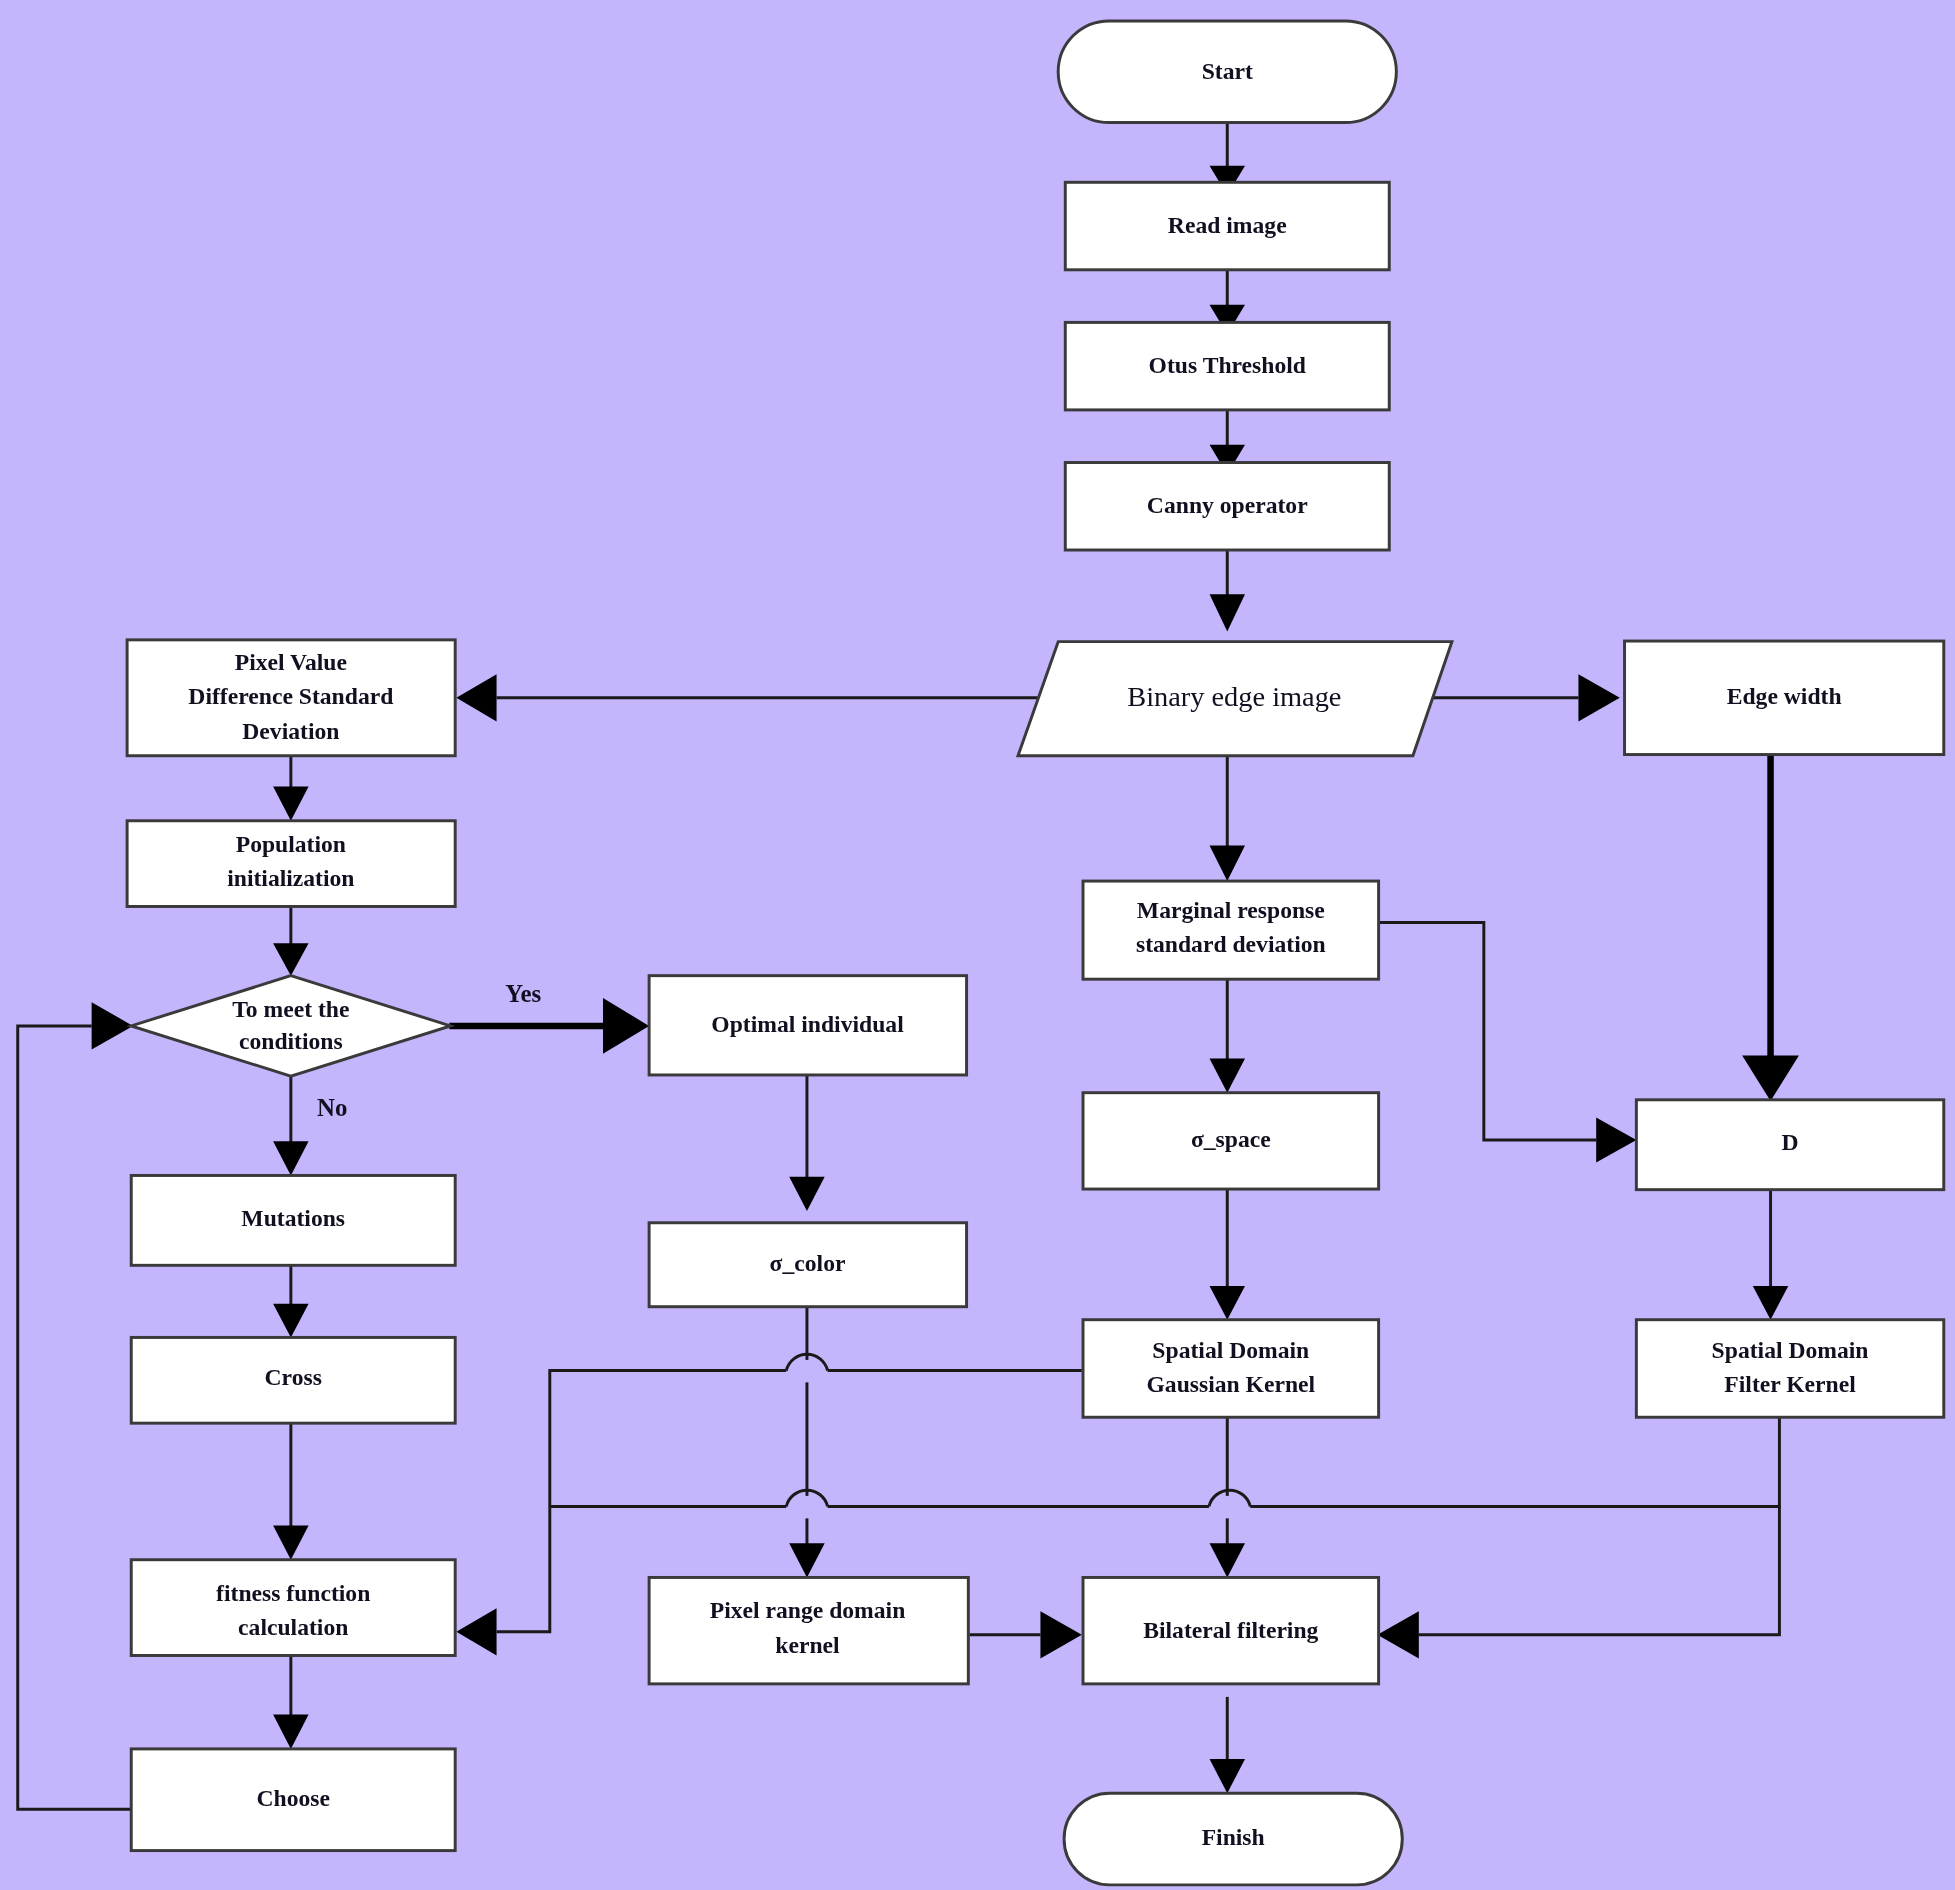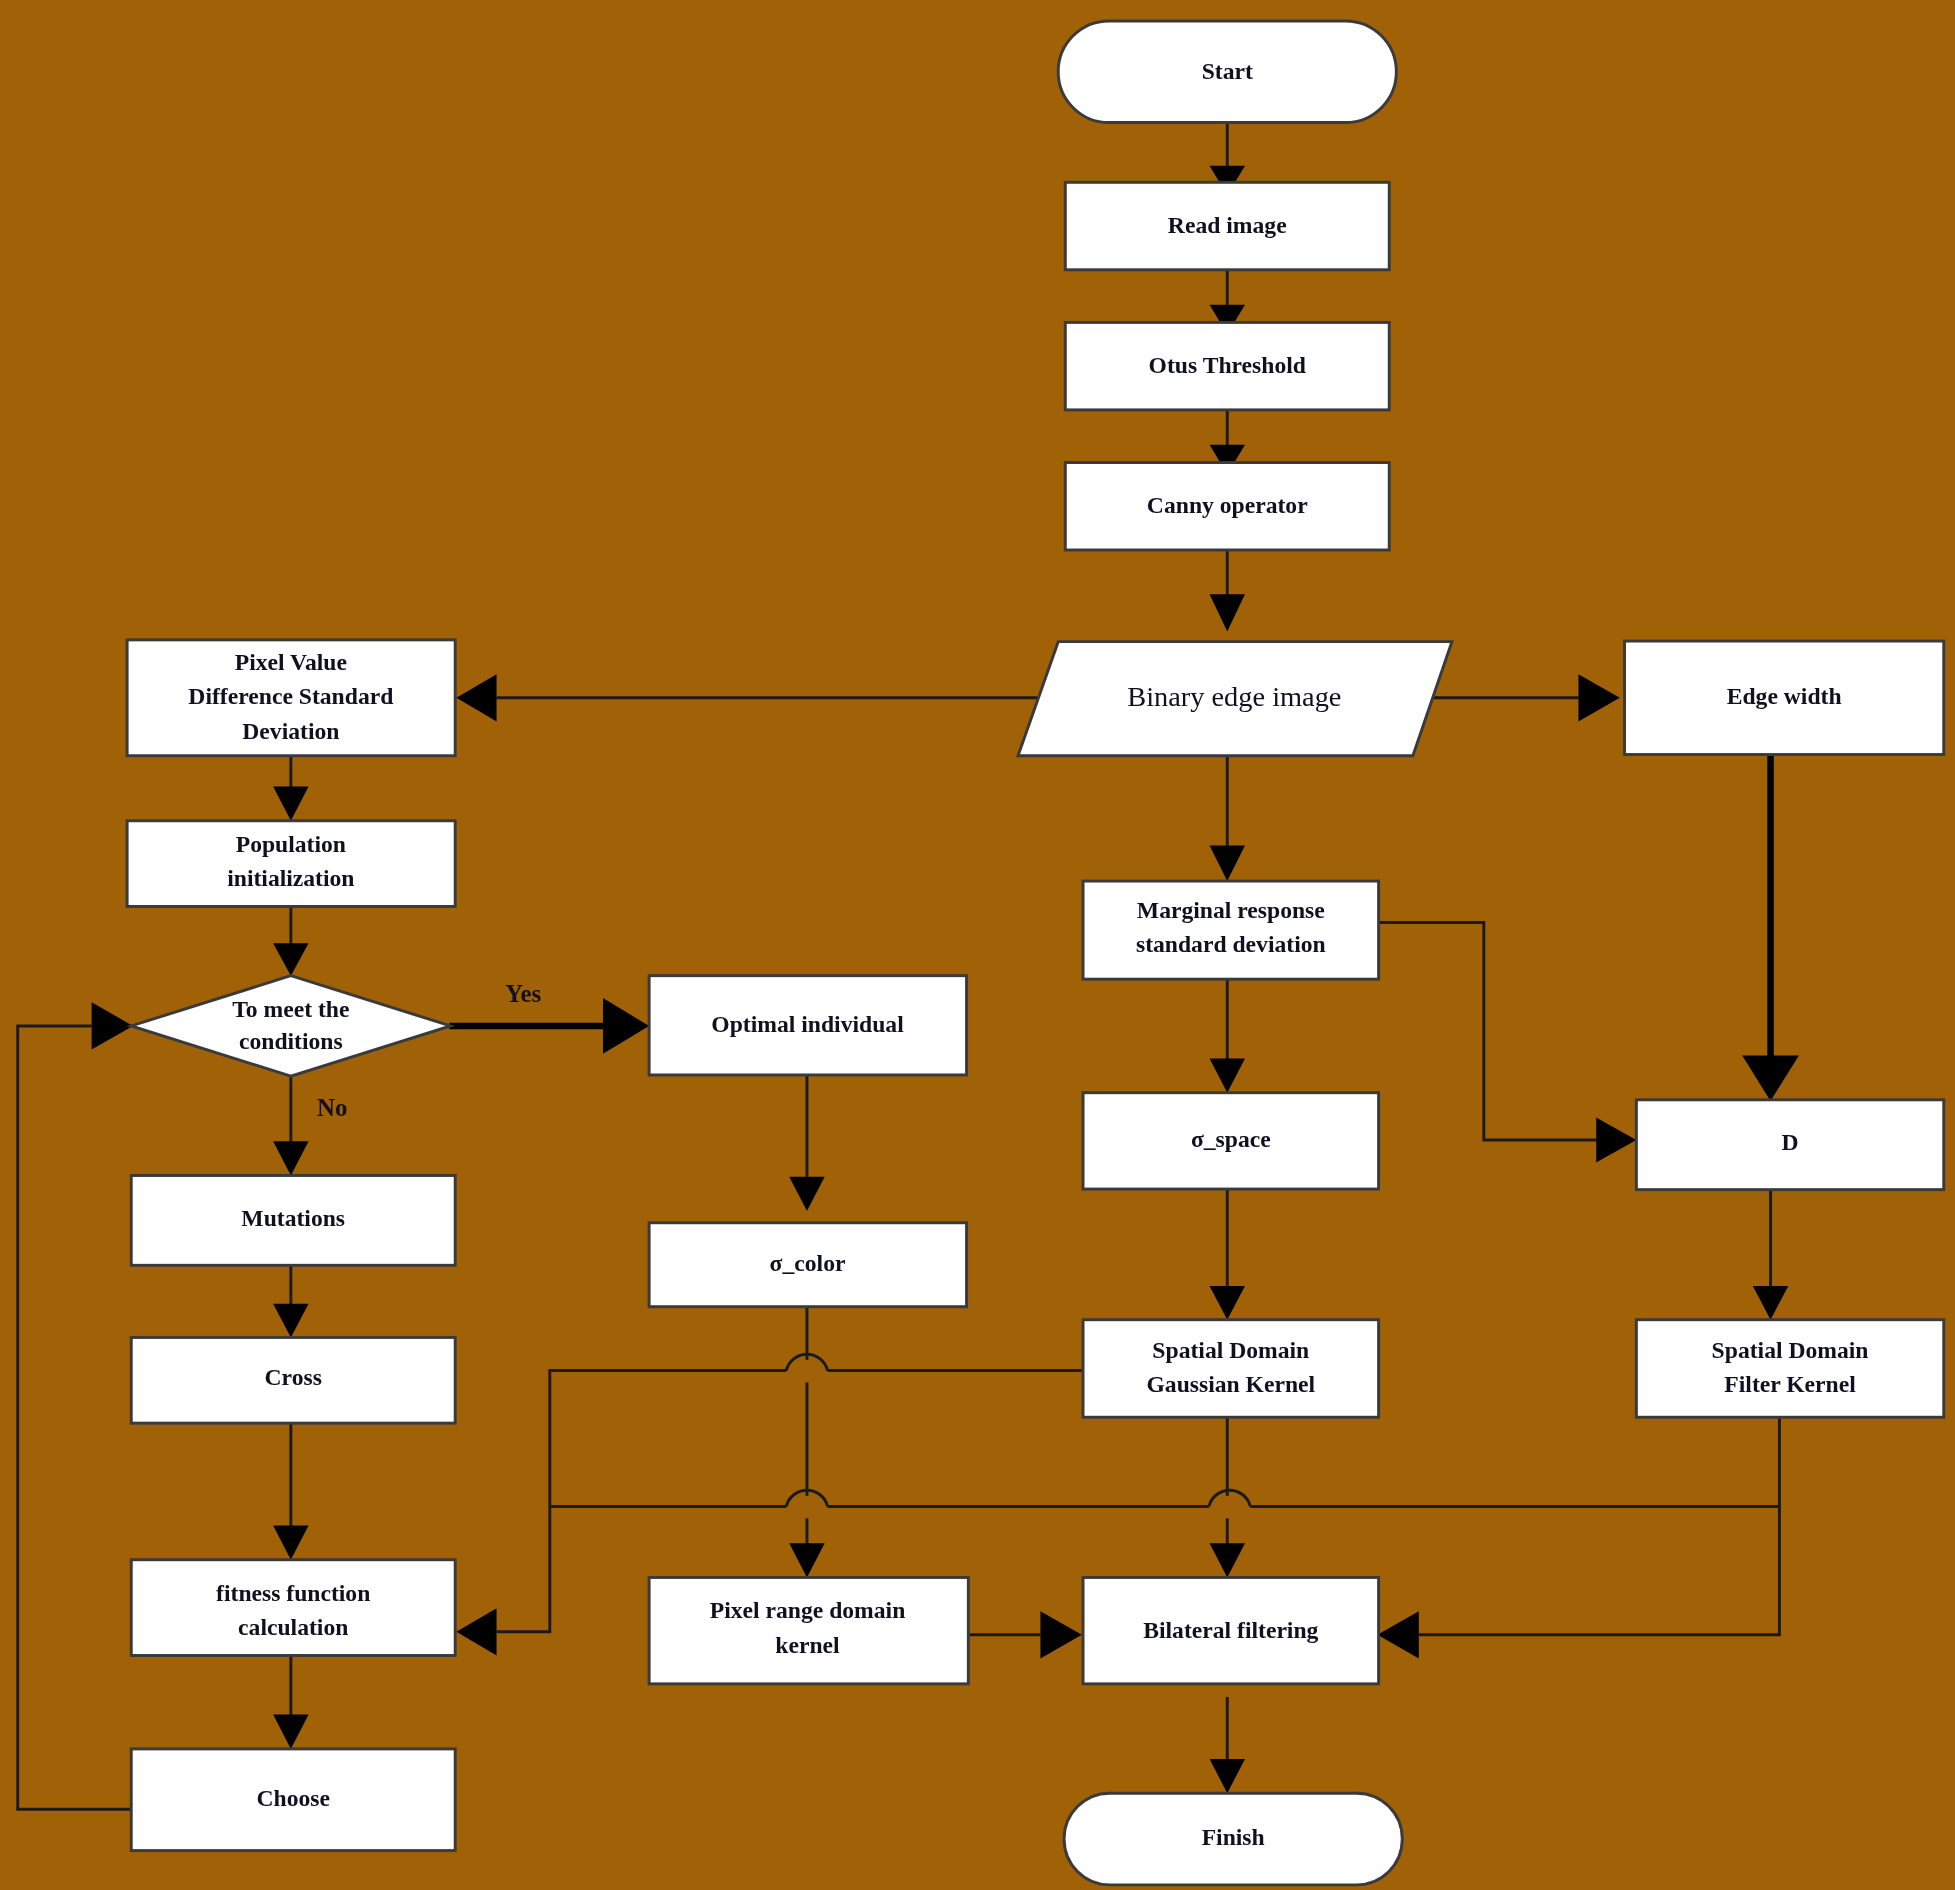--- a/index.html
+++ b/index.html
@@ -4,21 +4,21 @@
 <style>
   html, body {
     margin: 0;
     padding: 0;
     background: #ffffff;
   }
   #stage {
     position: relative;
     width: 1955px;
     height: 1891px;
-    background: #a16207;
+    background: #c4b5fd;
     font-family: "Liberation Serif", "DejaVu Serif", serif;
   }
   svg#flow {
     position: absolute;
     inset: 0;
     width: 1955px;
     height: 1891px;
     display: block;
   }
   .shape-stroke {

